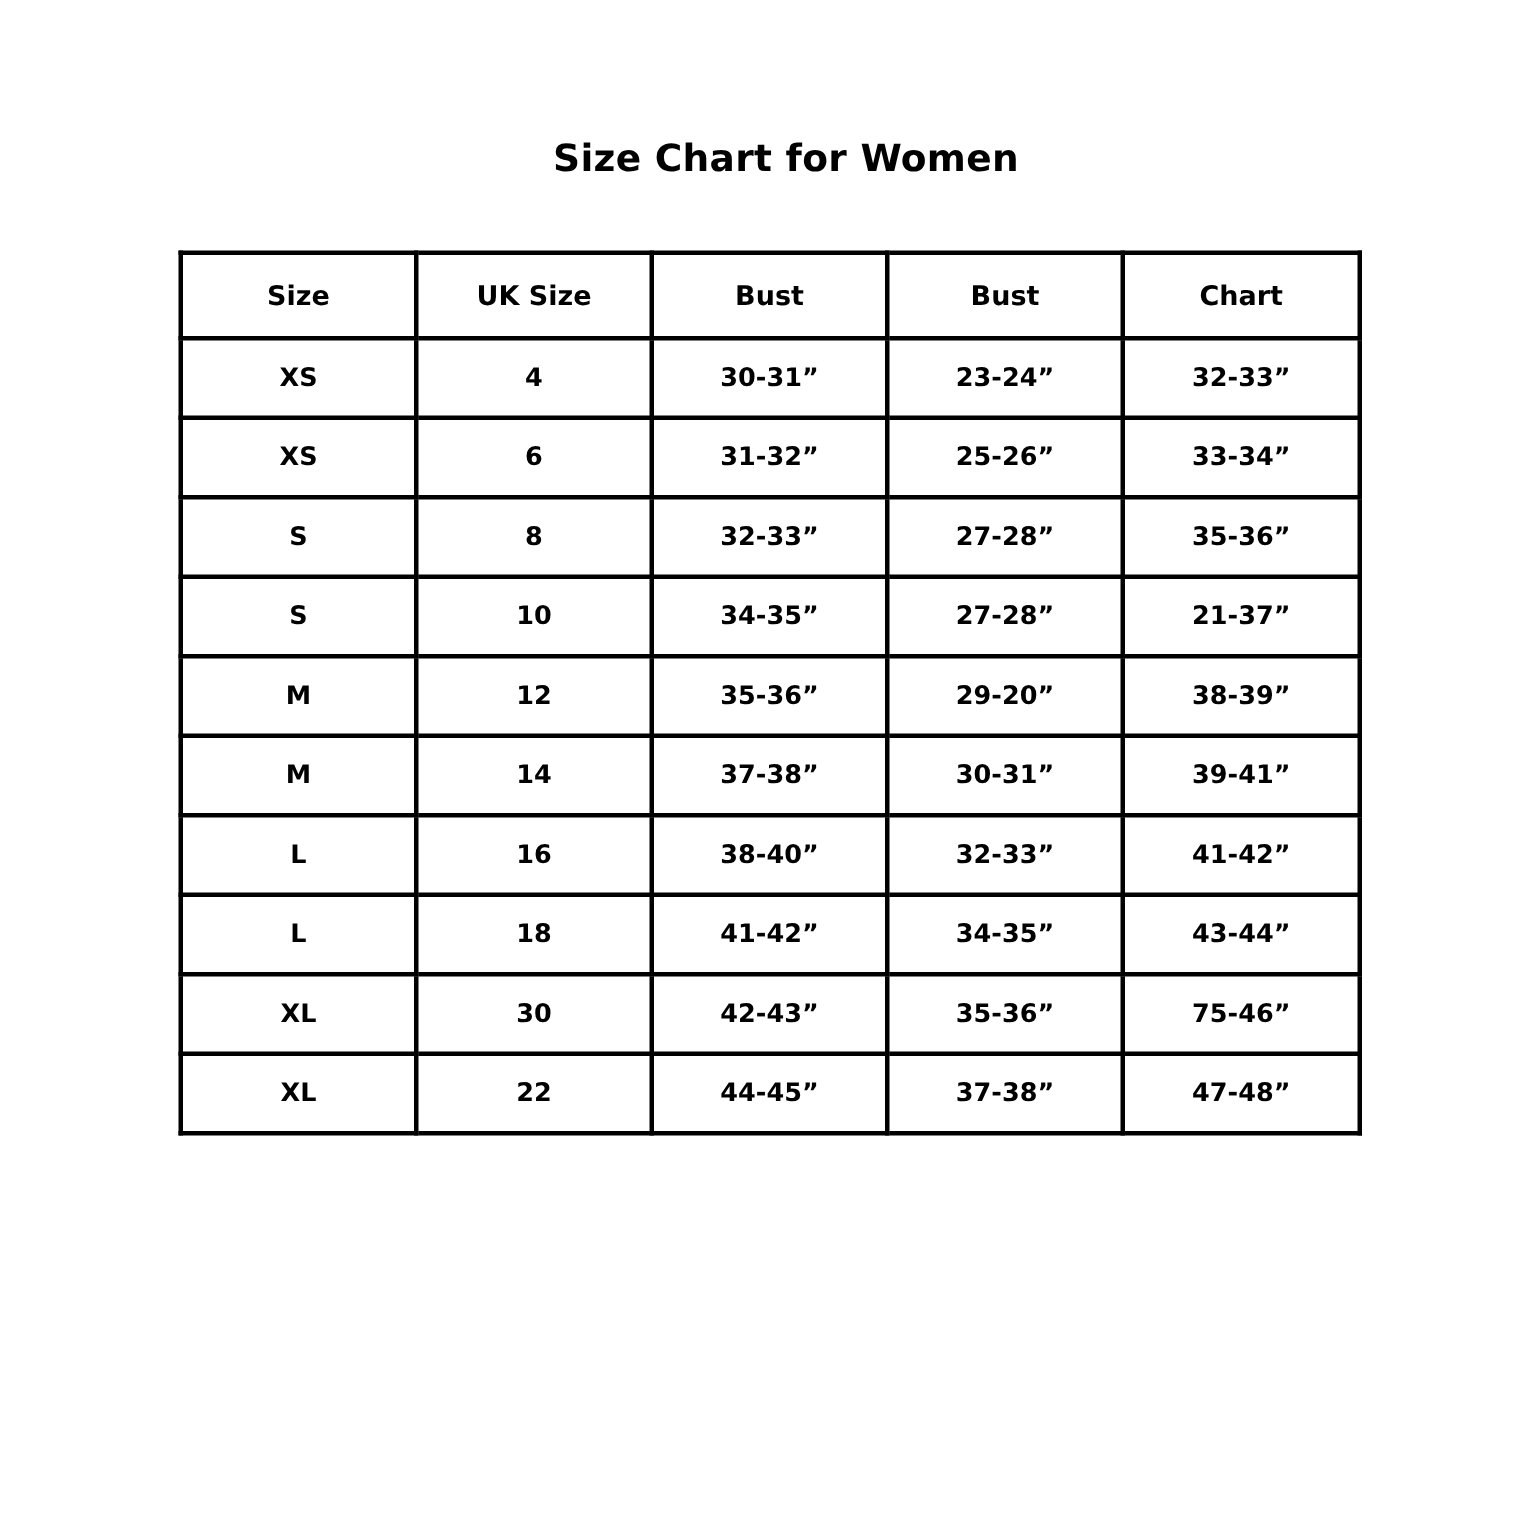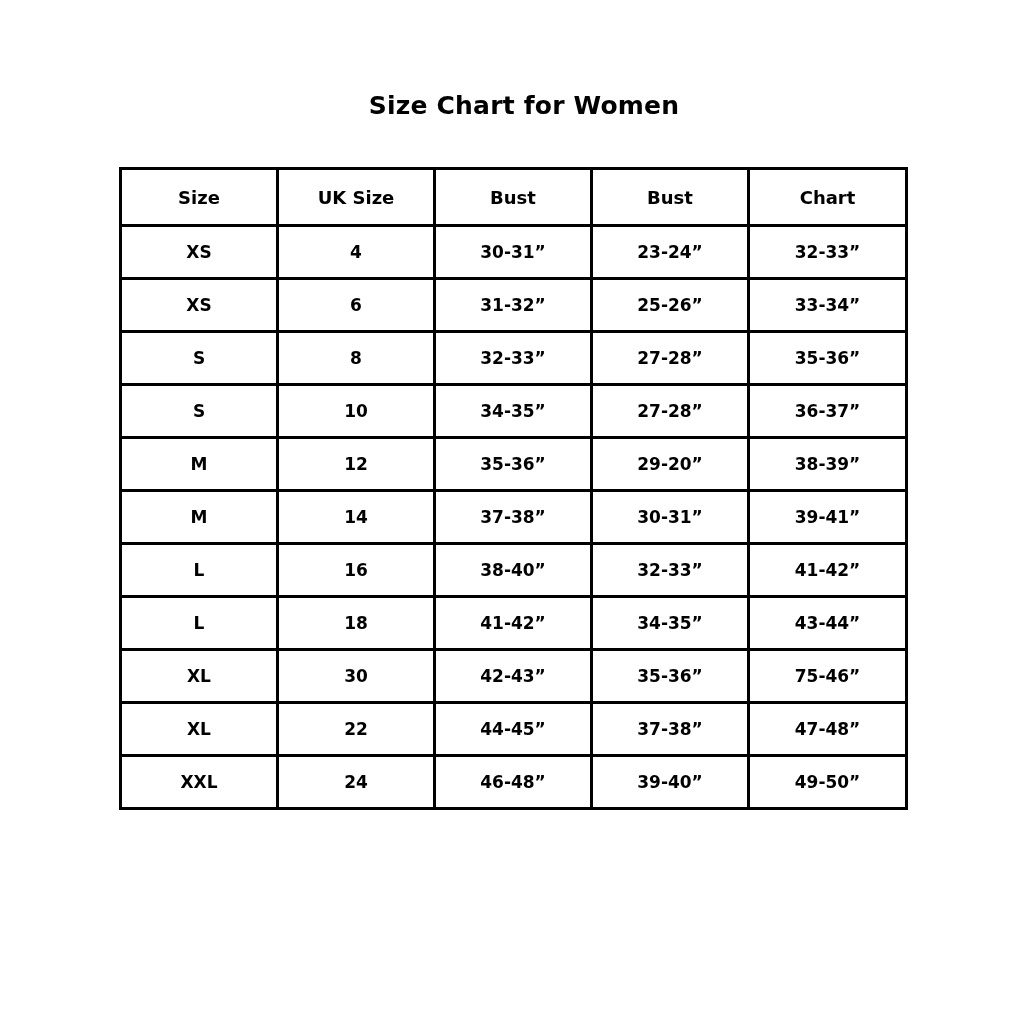--- a/index.html
+++ b/index.html
@@ -108,21 +108,21 @@
           <td>8</td>
           <td>32-33”</td>
           <td>27-28”</td>
           <td>35-36”</td>
         </tr>
         <tr>
           <td>S</td>
           <td>10</td>
           <td>34-35”</td>
           <td>27-28”</td>
-          <td>36-37”</td>
+          <td>21-37”</td>
         </tr>
         <tr>
           <td>M</td>
           <td>12</td>
           <td>35-36”</td>
           <td>29-20”</td>
           <td>38-39”</td>
         </tr>
         <tr>
           <td>M</td>
@@ -152,24 +152,17 @@
           <td>35-36”</td>
           <td>75-46”</td>
         </tr>
         <tr>
           <td>XL</td>
           <td>22</td>
           <td>44-45”</td>
           <td>37-38”</td>
           <td>47-48”</td>
         </tr>
-        <tr>
-          <td>XXL</td>
-          <td>24</td>
-          <td>46-48”</td>
-          <td>39-40”</td>
-          <td>49-50”</td>
-        </tr>
       </tbody>
     </table>
   </div>
 
 </div>
 
 </body></html>

